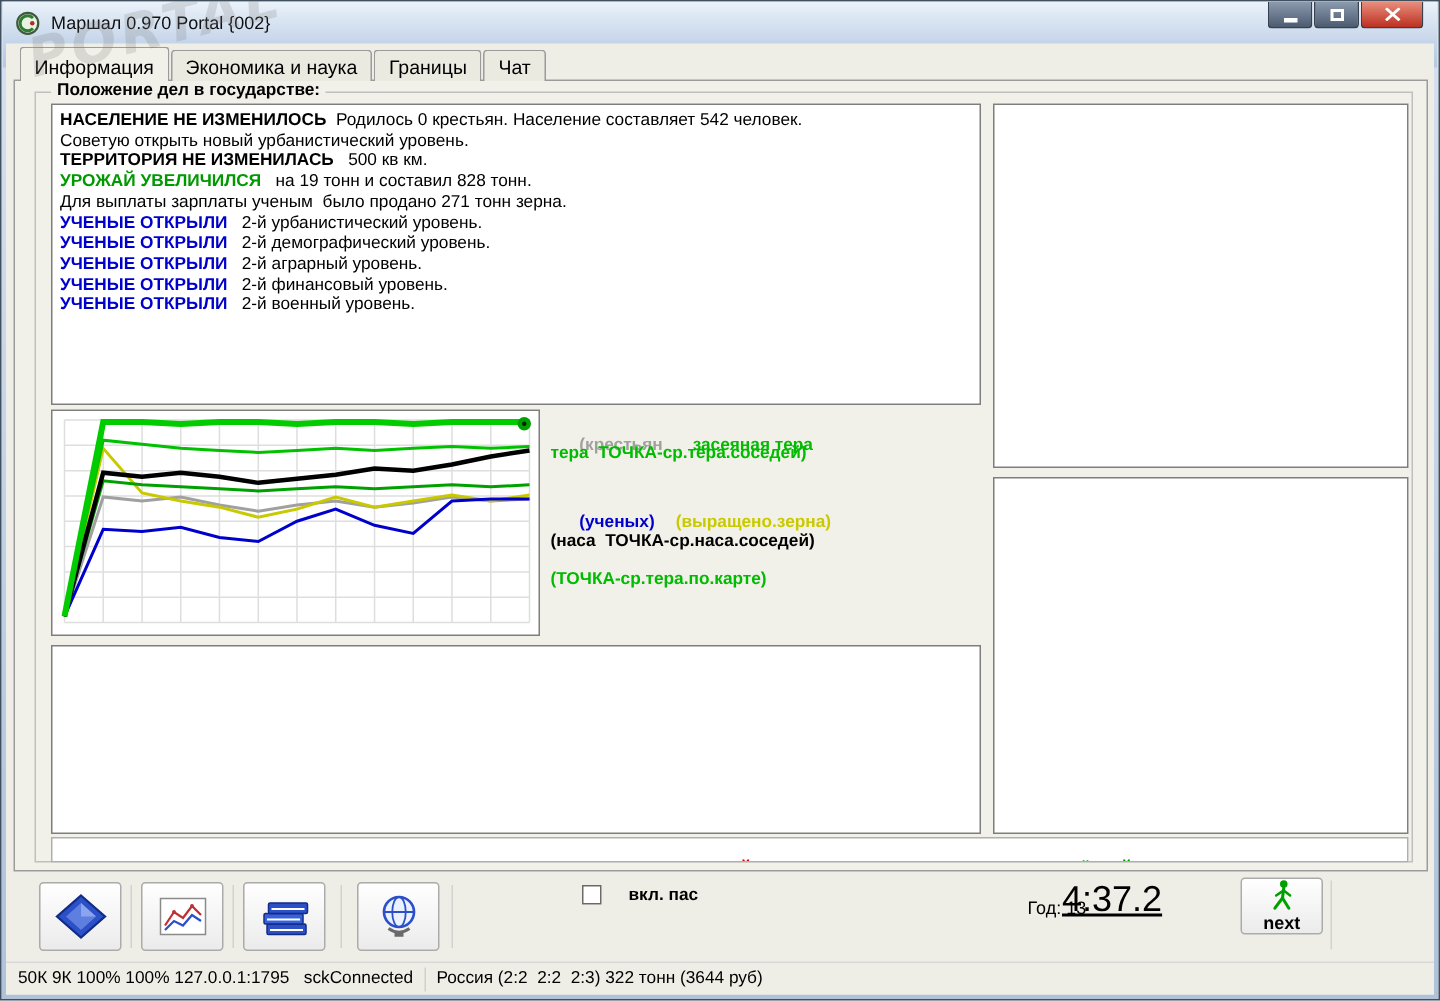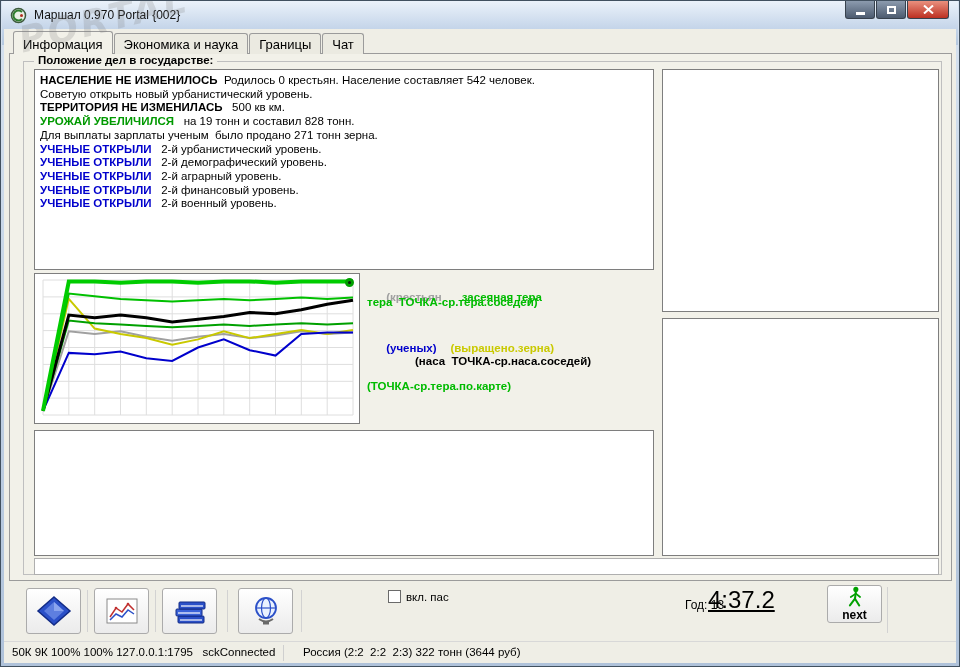--- a/index.html
+++ b/index.html
@@ -60,37 +60,37 @@
     white-space: pre; overflow: hidden; padding-left: 3px; z-index: 4; }
   .notice .nb { font-weight: bold; }
   
   .toolbtn { position: absolute; top: 587px; width: 55px; height: 46px;
     background: linear-gradient(#FFFFFF, #EBEBEB); border: 1px solid #ABABAB; border-radius: 3px;
     display: flex; align-items: center; justify-content: center; }
   .tb1 { left: 25px; } .tb2 { left: 93px; } .tb3 { left: 161px; } .tb4 { left: 237px; }
   .tsep { position: absolute; top: 589px; width: 1px; height: 42px; background: #D2D2D2; }
   .ts1 { left: 86px; } .ts2 { left: 154px; } .ts3 { left: 226px; } .ts4 { left: 300px; }
   .checkbox-row { position: absolute; left: 387px; top: 589px; display: flex; align-items: center;
-    gap: 5px; font-size: 11.5px; }
+    gap: 18px; font-size: 11.5px; font-weight: bold; }
   .cb { width: 13px; height: 13px; background: #FFF; border: 1px solid #6A6A6A; }
   .year { position: absolute; left: 650px; top: 597px; font-size: 12px; margin-left: 34px; }
   .time { position: absolute; left: 707px; top: 585px; font-size: 24px; text-decoration: underline; }
   .next-btn { position: absolute; left: 826px; top: 584px; width: 55px; height: 38px;
     background: linear-gradient(#FFFFFF, #EBEBEB); border: 1px solid #ABABAB; border-radius: 3px;
     display: flex; flex-direction: column; align-items: center; justify-content: center; }
   .next-label { font-weight: bold; font-size: 12px; }
   .vsep { position: absolute; left: 886px; top: 586px; width: 1px; height: 46px; background: #D2D2D2; }
   .exit-btn { position: absolute; left: 890px; top: 584px; width: 62px; height: 50px;
     background: linear-gradient(#FFFFFF, #EBEBEB); border: 1px solid #ABABAB; border-radius: 3px;
     display: flex; align-items: center; justify-content: center; font-size: 12px; }
   
   .statusbar { position: absolute; left: 3px; right: 3px; bottom: 3px; height: 22px;
     background: #EFEEE6; border-top: 1px solid #D8D8D8; font-size: 11.5px; }
   .sb-left { position: absolute; left: 8px; top: 4px; white-space: pre; }
-  .sb-right { position: absolute; left: 287px; top: 4px; white-space: pre; margin-left: 12px; }
+  .sb-right { position: absolute; left: 287px; top: 4px; white-space: pre; }
   .sb-sep { position: absolute; left: 279px; top: 3px; width: 1px; height: 16px; background: #CFCFCF; }
   
   .watermark { position: absolute; left: 16px; top: -2px; z-index: 60; pointer-events: none;
     transform: rotate(-14deg); font-size: 36px; font-weight: bold; font-style: italic;
     letter-spacing: 3px; color: rgba(125,125,125,0.22); font-family: "DejaVu Sans", sans-serif; }
 </style>
 </head>
 <body>
 
 <div class="window">
@@ -186,21 +186,21 @@
   </div>
 
   <div class="legend">
     <div class="lg lg1">
       <span style="color: rgb(160, 160, 160);">(крестьян</span><span class="seg2" style="color: rgb(0, 187, 0);">засеяная тера</span>
     </div>
     <div class="lg lg2"><span style="color: rgb(0, 187, 0);">тера  ТОЧКА-ср.тера.соседей)</span></div>
     <div class="lg lg3">
       <span style="color: rgb(0, 0, 204);">(ученых)</span><span class="seg2" style="color: rgb(201, 201, 0);">(выращено.зерна)</span>
     </div>
-    <div class="lg lg4"><span style="color: rgb(0, 0, 0); margin-left: 48px;">(наса  ТОЧКА-ср.наса.соседей)</span></div>
+    <div class="lg lg4"><span style="color: rgb(0, 0, 0);">(наса  ТОЧКА-ср.наса.соседей)</span></div>
     <div class="lg lg5"><span style="color: rgb(0, 187, 0);">(ТОЧКА-ср.тера.по.карте)</span></div>
   </div>
 
   <div class="panel bottom-left"></div>
 
   <div class="notice">
     <span style="color: rgb(0, 0, 0);">жение дел в вашем государстве&gt; цвета имеют следующие обозначения: </span><span class="nb" style="color: rgb(204, 0, 0);">КРАСНЫЙ - опасное, угрожающее событие; </span><span class="nb" style="color: rgb(0, 153, 0);">ЗЕЛЁНЫЙ - положительное, полезное событие; </span>
   </div>
 
   <div class="toolbtn tb1">

